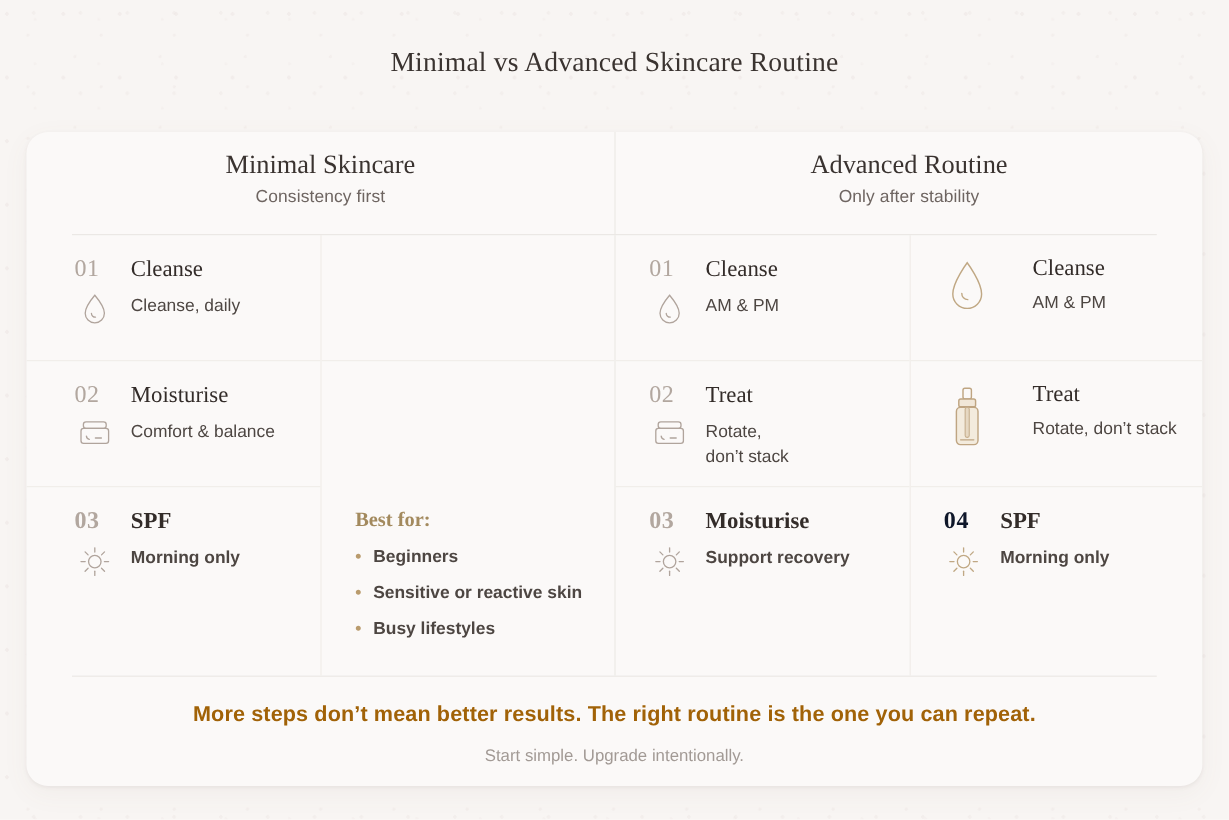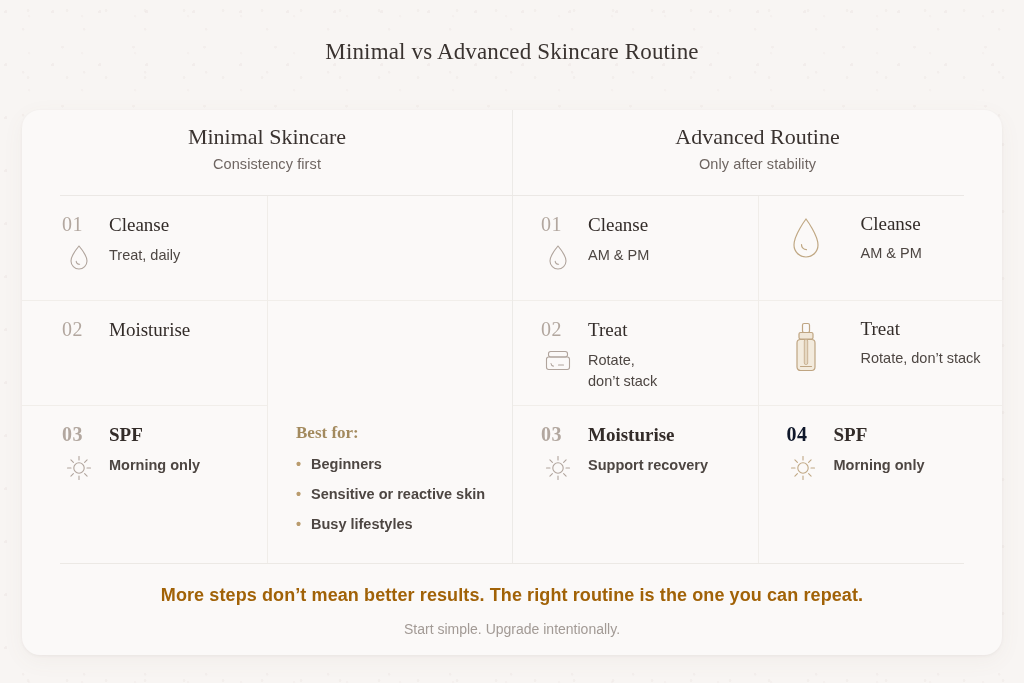--- a/index.html
+++ b/index.html
@@ -259,28 +259,39 @@
             <span class="step-num">01</span>
             <span class="step-name">Cleanse</span>
           </div>
           <div class="step-bottom">
             <span class="step-icon">
               <svg width="22" height="27" viewBox="0 0 22 27">
                   <path d="M11 2 C11 2 3 11.5 3 17 a8 8 0 0 0 16 0 C19 11.5 11 2 11 2 Z" fill="none" stroke="#b0a49c" stroke-width="1.1"></path>
                   <path d="M8.2 17.2 a3.2 3.2 0 0 0 3.4 3.1" fill="none" stroke="#b0a49c" stroke-width="1.1" stroke-linecap="round"></path>
                 </svg>
             </span>
-            <span class="step-desc">Treat, daily</span>
+            <span class="step-desc">Cleanse, daily</span>
           </div>
         </div>
 
         <div class="cell r2 rule">
           <div class="step-top">
             <span class="step-num">02</span>
             <span class="step-name">Moisturise</span>
+          </div>
+          <div class="step-bottom">
+            <span class="step-icon">
+              <svg width="28" height="24" viewBox="0 0 28 24">
+                  <rect x="4.5" y="2.5" width="19" height="5.5" rx="2.2" fill="none" stroke="#b0a49c" stroke-width="1.1"></rect>
+                  <rect x="2.5" y="8" width="23" height="12.5" rx="2.2" fill="none" stroke="#b0a49c" stroke-width="1.1"></rect>
+                  <path d="M7 14.5 a3 3 0 0 0 2.4 2.6" fill="none" stroke="#b0a49c" stroke-width="1.1" stroke-linecap="round"></path>
+                  <path d="M14.5 16 h5" fill="none" stroke="#b0a49c" stroke-width="1.1" stroke-linecap="round"></path>
+                </svg>
+            </span>
+            <span class="step-desc">Comfort &amp; balance</span>
           </div>
         </div>
 
         <div class="cell r3">
           <div class="step-top">
             <span class="step-num">03</span>
             <span class="step-name">SPF</span>
           </div>
           <div class="step-bottom">
             <span class="step-icon">

